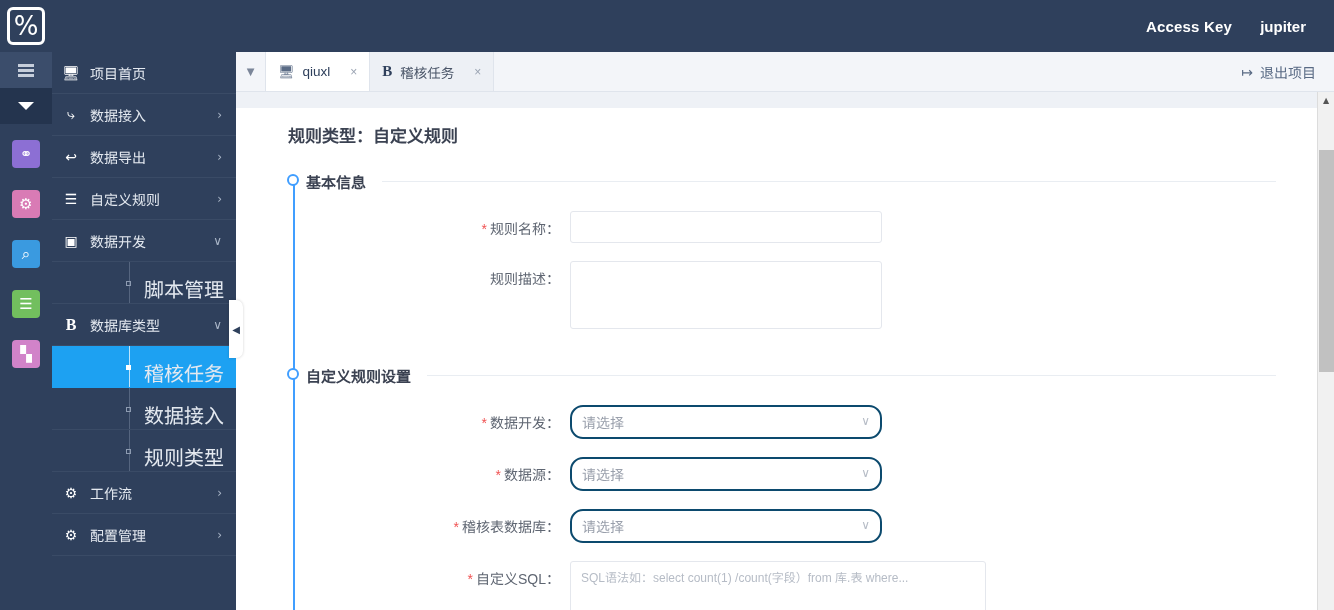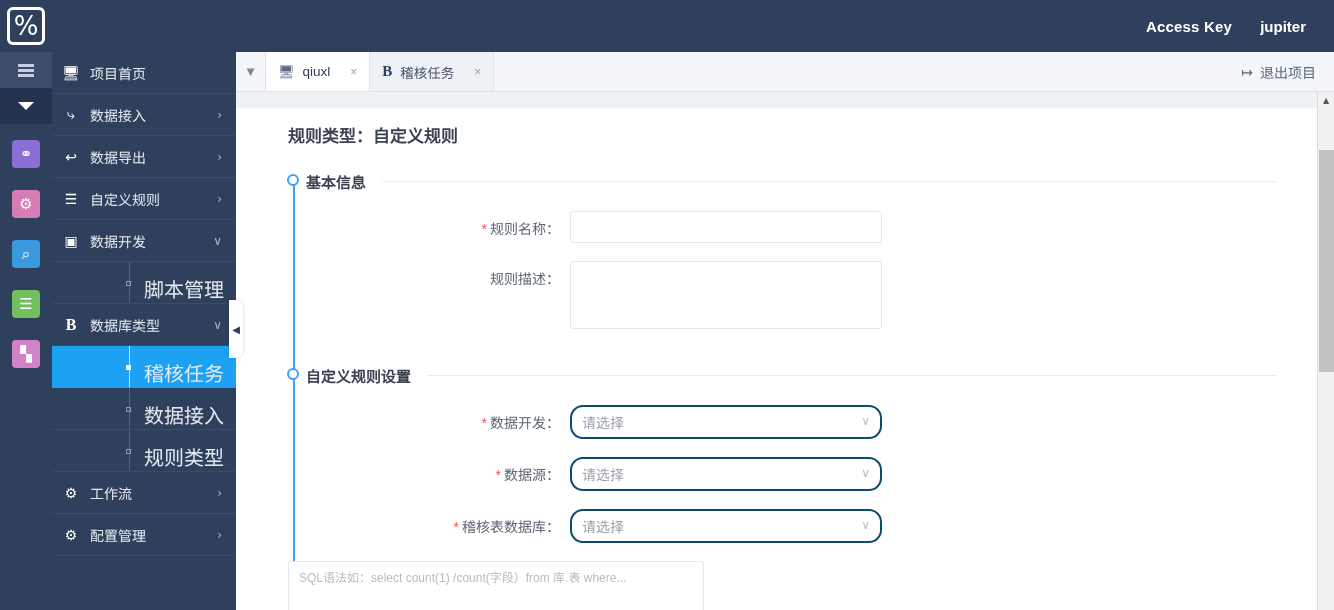--- a/index.html
+++ b/index.html
@@ -422,20 +422,23 @@
             </div>
             <div class="field">
               <div class="sel">
                 <span class="ph">请选择</span>
                 <span class="chev">∨</span>
               </div>
             </div>
           </div>
 
           <div class="form-row">
+            <div class="form-label">
+              <span class="req">*</span><span>自定义SQL：</span>
+            </div>
             <div class="field wide">
               <textarea class="tarea tall" placeholder="SQL语法如：select count(1) /count(字段）from 库.表 where..." style=""></textarea>
             </div>
           </div>
         </div>
 
       </div>
     </div>
   </div>
 

